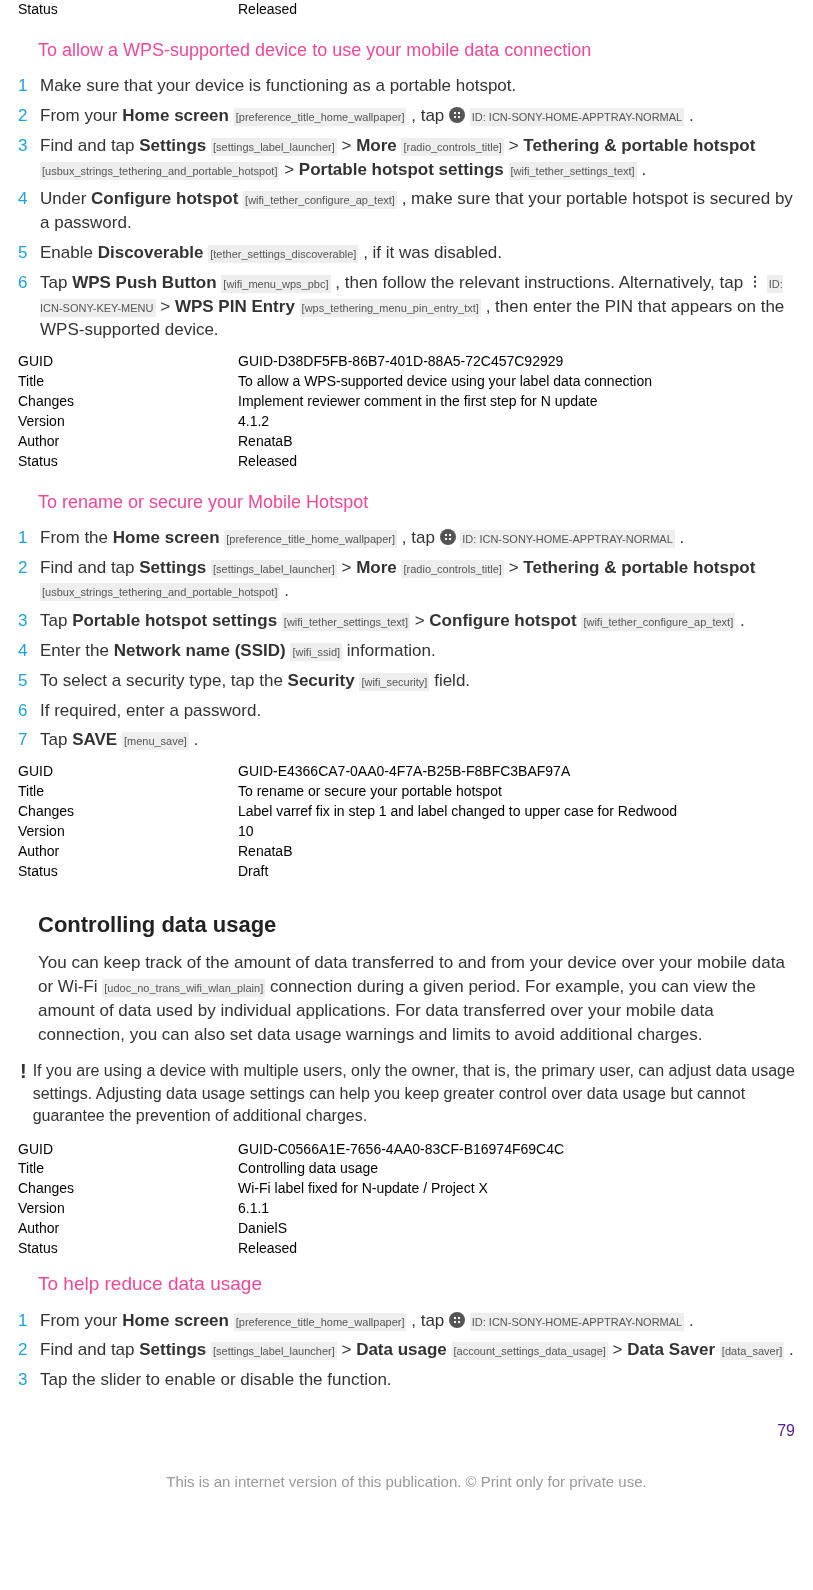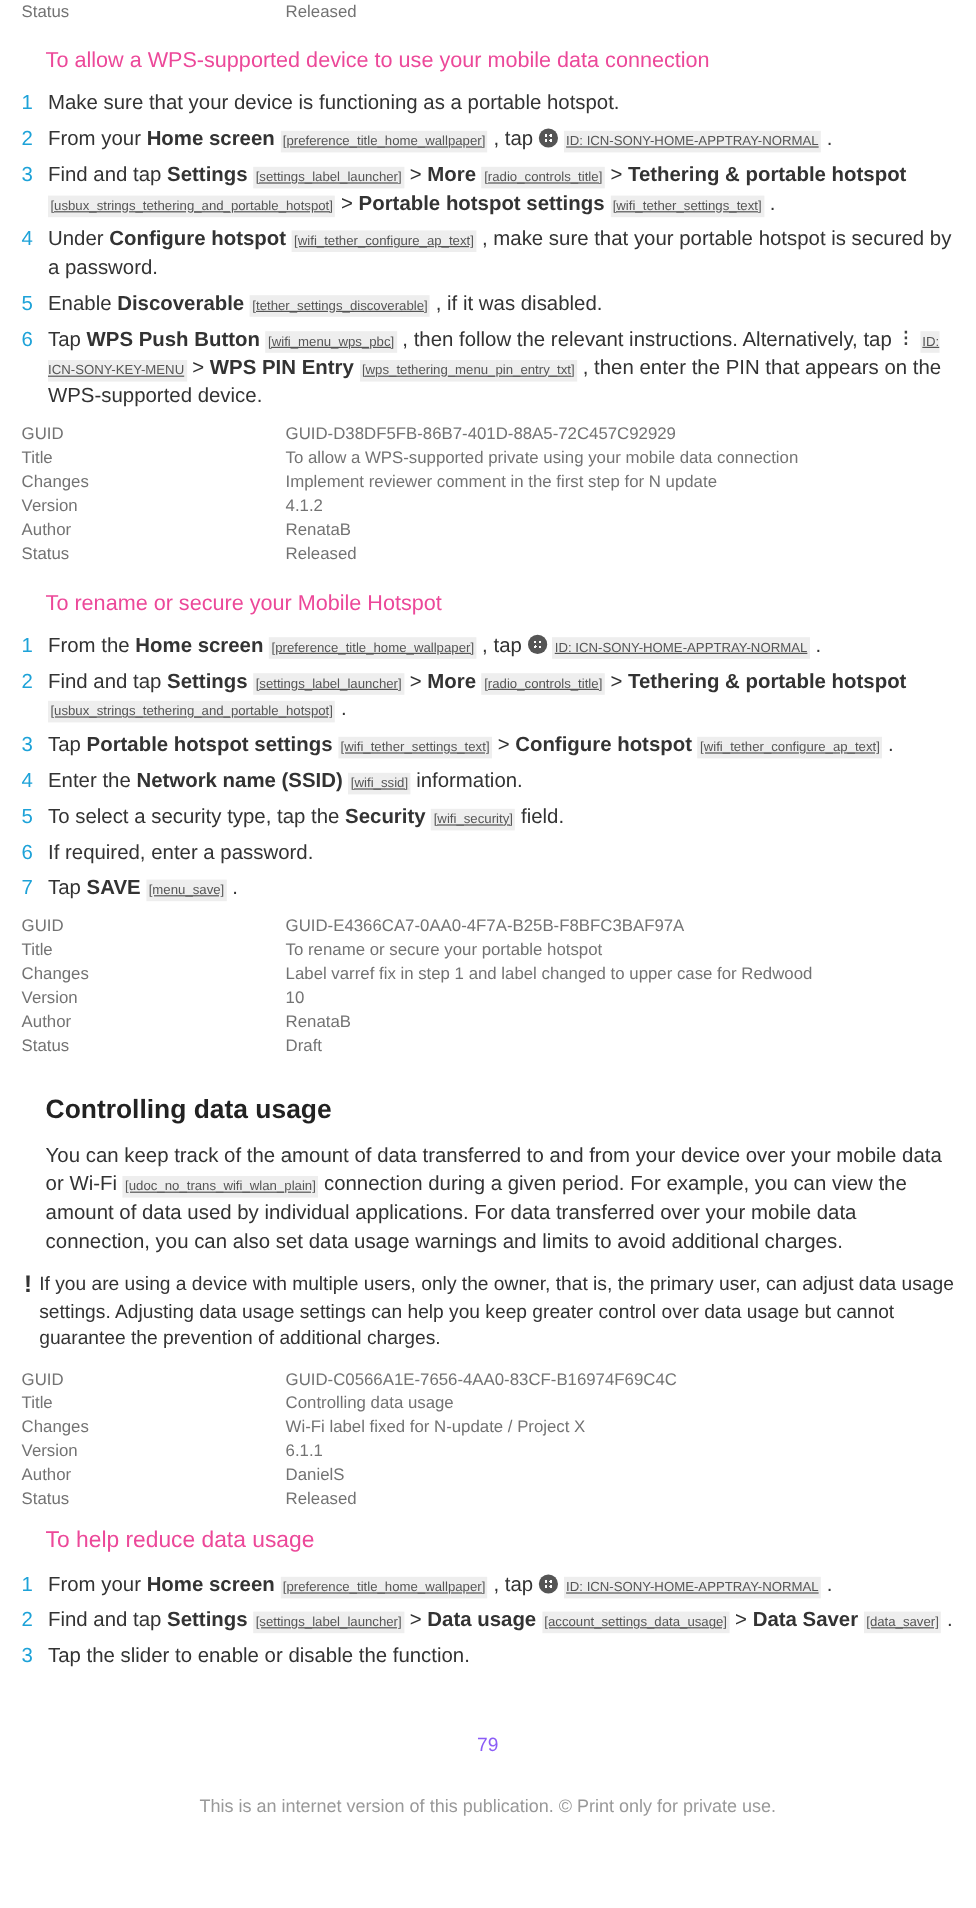--- a/index.html
+++ b/index.html
@@ -6,21 +6,21 @@
     font-family: Arial, Helvetica, sans-serif;
     font-size: 17px;
     color: #333;
     margin: 0;
     padding: 0 18px 30px 18px;
     width: 777px;
     line-height: 1.35;
   }
   .meta-table {
     font-size: 14px;
-    color: #737373;
+    color: #000000;
     width: 100%;
     border-collapse: collapse;
   }
   .meta-table td {
     padding: 0 0 1px 0;
     vertical-align: top;
   }
   .meta-table td:first-child {
     width: 220px;
   }
@@ -50,21 +50,20 @@
     width: 22px;
     text-indent: 0;
   }
   .bold { font-weight: bold; text-align: right; }
   .tagsm {
     font-size: 11px;
     color: #555;
     background: #eee;
     padding: 3px 2px;
     font-weight: normal;
-    text-decoration: underline;
   }
   h2.heading {
     font-size: 22px;
     font-weight: bold;
     margin: 28px 0 12px 20px;
     color: #222;
   }
   p.body {
     margin: 0 0 14px 20px;
     line-height: 1.4;
@@ -78,24 +77,24 @@
     font-weight: bold;
     font-size: 20px;
     line-height: 1;
     padding-top: 1px;
   }
   .note-text {
     font-size: 16px;
     line-height: 1.4;
   }
   .page-num {
-    text-align: center;
-    color: #8b5cf6;
+    text-align: right;
+    color: #4c1d95;
     font-size: 16px;
-    margin-top: 48px;
+    margin-top: 24px;
   }
   .footer-text {
     text-align: center;
     color: #999;
     font-size: 15px;
     margin-top: 30px;
   }
   .icon-circle {
     display: inline-block;
     width: 16px;
@@ -151,21 +150,21 @@
 </ol>
 
 <table class="meta-table">
   <tbody>
       <tr>
         <td>GUID</td>
         <td>GUID-D38DF5FB-86B7-401D-88A5-72C457C92929</td>
       </tr>
   <tr>
         <td>Title</td>
-        <td>To allow a WPS-supported private using your mobile data connection</td>
+        <td>To allow a WPS-supported device using your label data connection</td>
       </tr>
   <tr>
         <td>Changes</td>
         <td>Implement reviewer comment in the first step for N update</td>
       </tr>
   <tr>
         <td>Version</td>
         <td>4.1.2</td>
       </tr>
   <tr>

